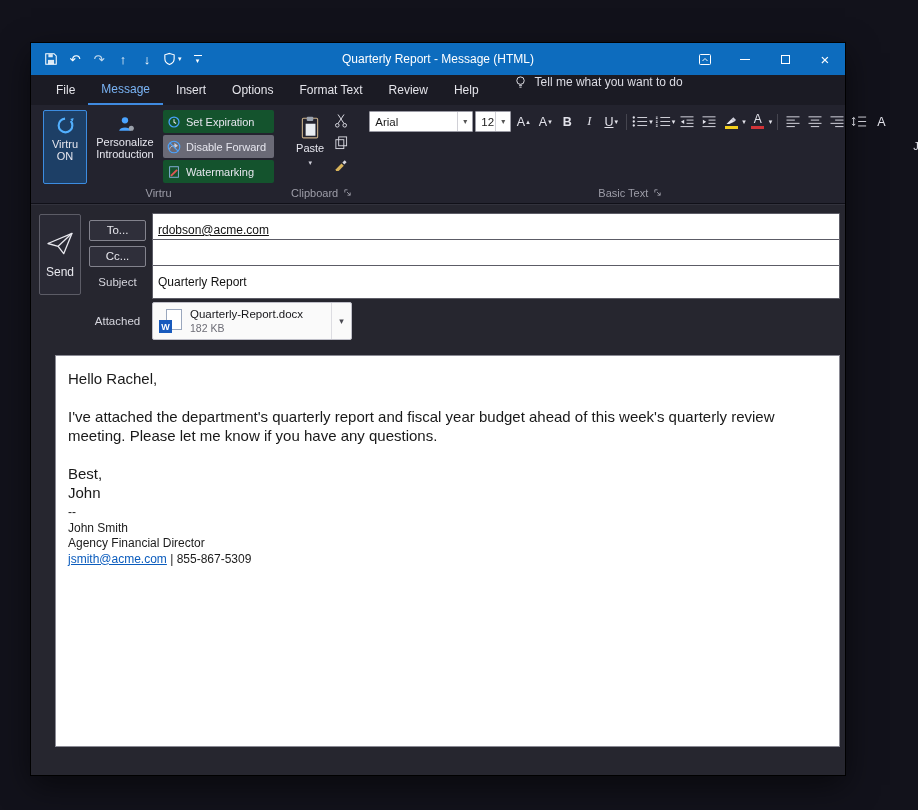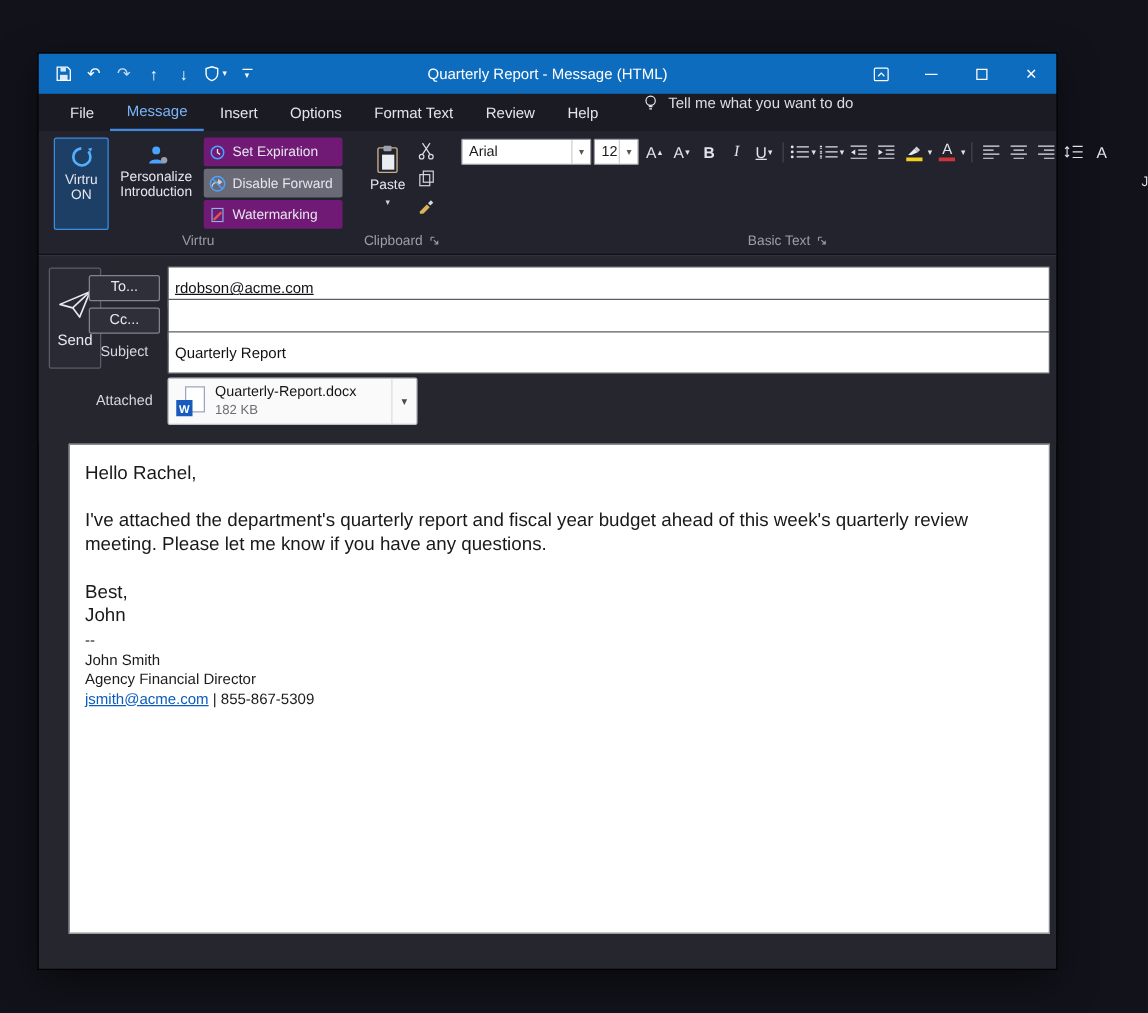--- a/index.html
+++ b/index.html
@@ -38,21 +38,21 @@
   .rlabel { height:18px; display:flex; align-items:center; justify-content:center; gap:5px;
             color:#9d9da8; font-size:11px; padding-bottom:3px; }
   .rdiv { width:1px; background:#3c3c48; margin:6px 3px 8px; }
   .bigbtn { display:flex; flex-direction:column; align-items:center; gap:3px; padding:5px 4px 2px;
             font-size:11px; color:#e6e6ee; text-align:center; line-height:12px; border-radius:2px; }
   .bigbtn .ma { font-size:7px; color:#cfcfda; }
   .virtru-on { background:#1d3f66; border:1px solid #3c8ce0; width:44px; height:74px; justify-content:flex-start; }
   .pers-btn { width:70px; }
   .vstack { display:flex; flex-direction:column; gap:2px; }
   .smallbtn { display:flex; align-items:center; gap:5px; height:23px; padding:0 8px 0 4px;
-              font-size:11px; color:#e6e6ee; background:#701a75; border-radius:2px; white-space:nowrap; }
+              font-size:11px; color:#e6e6ee; background:#14532d; border-radius:2px; white-space:nowrap; }
   .smallbtn.hl { background:#6a6a76; }
   .ibtn { min-width:20px; height:20px; display:flex; align-items:center; justify-content:center;
           color:#e2e2ea; font-size:12.5px; border-radius:2px; gap:1px; }
   .ibtn .ma { font-size:7px; }
   .b-bold { font-weight:bold; }
   .b-italic { font-style:italic; font-family:"Liberation Serif",serif; }
   .b-under { text-decoration:underline; }
   .btext { flex-direction:row; align-items:flex-start; gap:2px; }
   .btrow { display:flex; align-items:center; gap:2px; height:23px; }
   .combo { background:#fff; border:1px solid #9a9aa4; height:21px; display:flex; align-items:center;
@@ -66,21 +66,21 @@
   .charbtn .bar { width:13px; height:3px; margin-top:1px; }
   .af-mark { font-size:7px; vertical-align:top; }
   .tallbtn { padding-top:8px; }
   .ribbon-collapse { margin-left:auto; align-self:flex-end; margin-bottom:8px; margin-right:8px; }
 
   
   .composer-head { flex:0 0 150px; background:#26262f; position:relative; border-top:1px solid #32323c; }
   .send-btn { position:absolute; left:8px; top:9px; width:42px; height:81px; border:1px solid #5c5c66;
               display:flex; flex-direction:column; align-items:center; justify-content:center; gap:9px;
               color:#e8e8ee; font-size:12px; border-radius:2px; background:#2a2a35; }
-  .frow { position:absolute; left:40px; right:5px; height:22px; display:flex; align-items:center; }
+  .frow { position:absolute; left:58px; right:5px; height:22px; display:flex; align-items:center; }
   .row-to { top:14px; } .row-cc { top:40px; } .row-subject { top:66px; } .row-attach { top:96px; height:40px; }
   .addr-btn { width:57px; height:21px; background:#2f2f3a; border:1px solid #83838d; color:#e8e8ee;
               font-size:11.5px; border-radius:2px; font-family:inherit; }
   .flabel { width:57px; text-align:center; color:#d6d6de; font-size:11.5px; }
   .field { margin-left:6px; flex:1; height:34px; background:#fff; border:1px solid #5c5c66;
            font-size:12px; color:#111; padding:0 5px; font-family:inherit; border-radius:1px; }
   .field.underlined { text-decoration:underline; }
   .attachment-chip { margin-left:6px; width:200px; height:38px; background:#fafafa; border:1px solid #bfbfc8;
                      display:flex; align-items:center; padding-left:6px; border-radius:2px; }
   .attach-meta { display:flex; flex-direction:column; justify-content:center; gap:2px; margin-left:7px; flex:1; min-width:0; }

